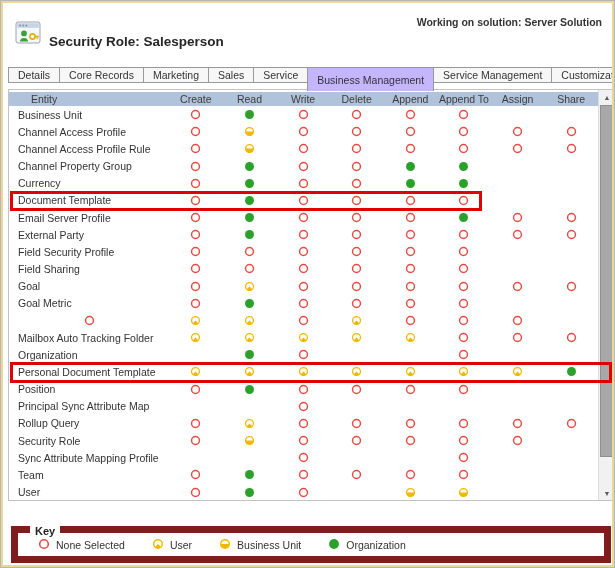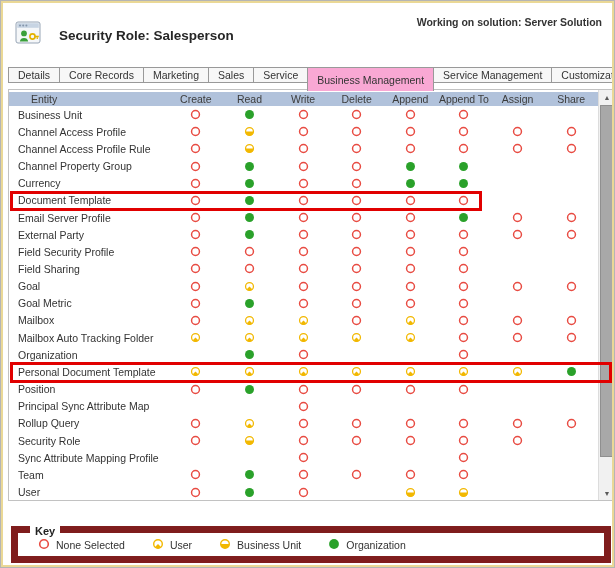--- a/index.html
+++ b/index.html
@@ -1,25 +1,25 @@
 <!DOCTYPE html>
 <html><head>
 <meta charset="utf-8">
 <style>
   html,body{margin:0;padding:0;background:#fff;}
   *{box-sizing:border-box;font-family:"Liberation Sans","DejaVu Sans",sans-serif;}
   .window{position:relative;width:615px;height:568px;background:#fff;border:3px solid #ead896;
           box-shadow:0 0 0 1px #adadad inset0;outline:1px solid #b5b5b5;outline-offset:-1px;overflow:hidden;}
-  .titlebar{position:absolute;left:12px;top:18px;display:flex;align-items:center;gap:18px;}
+  .titlebar{position:absolute;left:12px;top:18px;display:flex;align-items:flex-end;gap:8px;}
   .page-title{font-size:13.5px;font-weight:bold;color:#262626;margin:0;}
   .working{position:absolute;right:10px;top:13px;font-size:10.5px;font-weight:bold;color:#333;}
   .tabs{position:absolute;left:5px;top:64px;height:23px;display:flex;z-index:3;}
   .tab{height:16px;padding:0 9px;display:flex;align-items:center;font-size:10.5px;color:#333;
        background:#f7f7f7;border:1px solid #999;margin-right:-1px;cursor:default;white-space:nowrap;}
-  .tab.active{background:#f9a8d4;height:24px;border-bottom:none;z-index:4;font-weight:normal;}
+  .tab.active{background:#c4b5fd;height:24px;border-bottom:none;z-index:4;font-weight:normal;}
   .tablewrap{position:absolute;left:5px;top:86px;width:608px;height:412px;border:1px solid #c2c2c2;background:#fff;}
   .content{position:absolute;left:0;top:0;right:17px;bottom:0;padding-top:2px;}
   .thead{display:grid;grid-template-columns:160px repeat(8,1fr);height:14px;background:#b1c2db;
          align-items:center;font-size:10.5px;color:#3c3c3c;}
   .thead .th{text-align:center;white-space:nowrap;overflow:hidden;}
   .thead .entity-th{text-align:left;padding-left:22px;}
   .row{position:relative;display:grid;grid-template-columns:160px repeat(8,1fr);height:17.17px;align-items:center;}
   .entity{font-size:10.5px;color:#333;padding-left:9px;white-space:nowrap;overflow:hidden;}
   .cell{display:flex;justify-content:center;align-items:center;height:100%;}
   .cell svg{display:block;}
@@ -709,21 +709,20 @@
               <span>
                 <svg width="11" height="11" viewBox="0 0 12 12">
                   <circle cx="6" cy="6" r="4.3" fill="none" stroke="#e84b42" stroke-width="1.6"></circle>
                 </svg>
               </span>
             </div>
             <div class="cell"></div>
             <div class="cell"></div>
           </div>
           <div class="row">
-            <div class="entity">Mailbox</div>
             <div class="cell">
               <span>
                 <svg width="11" height="11" viewBox="0 0 12 12">
                   <circle cx="6" cy="6" r="4.3" fill="none" stroke="#e84b42" stroke-width="1.6"></circle>
                 </svg>
               </span>
             </div>
             <div class="cell">
               <span>
                 <svg width="11" height="11" viewBox="0 0 12 12">

